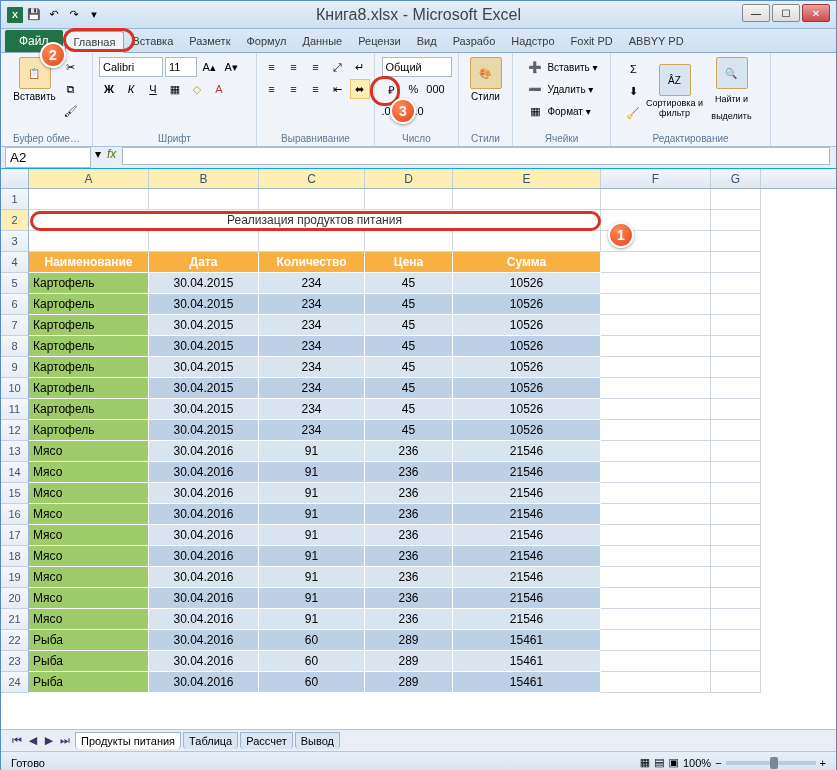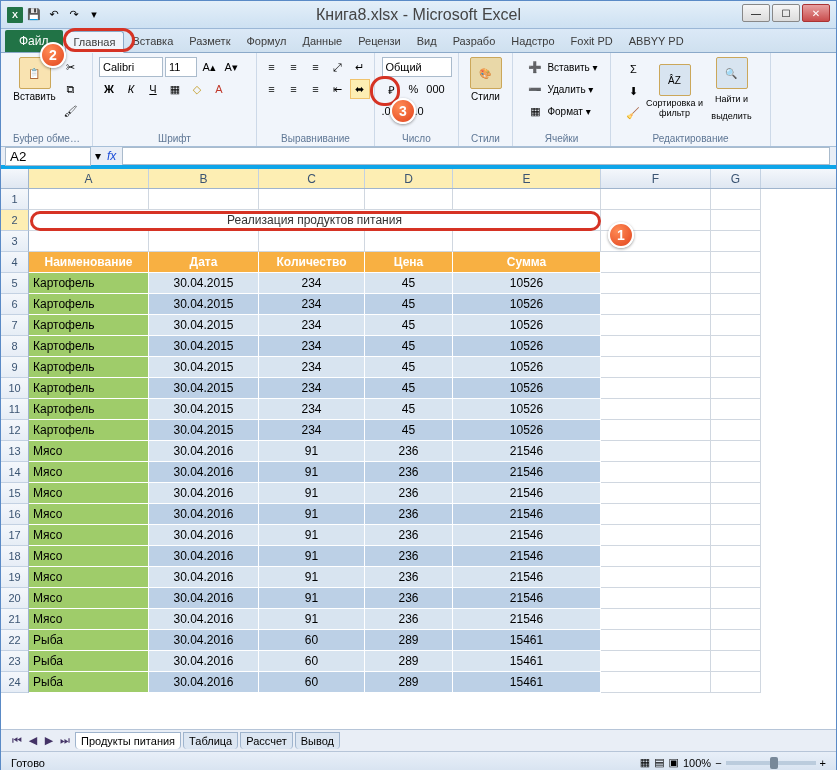--- a/index.html
+++ b/index.html
@@ -28,23 +28,23 @@
 .big-btn .ico { width: 32px; height: 32px; margin: 0 auto 2px; background: #f9e3b1; border: 1px solid #cba75a; border-radius: 2px; display: flex; align-items: center; justify-content: center; }
 .col { display: flex; flex-direction: column; gap: 2px; }
 .row { display: flex; gap: 2px; align-items: center; }
 .mini { width: 20px; height: 20px; border: 1px solid transparent; display: flex; align-items: center; justify-content: center; font-size: 11px; }
 .font-name { width: 64px; height: 20px; border: 1px solid #abc; background: #fff; font-size: 11px; padding: 1px 3px; }
 .font-size { width: 32px; height: 20px; border: 1px solid #abc; background: #fff; font-size: 11px; padding: 1px 3px; }
 
 .marker { position: absolute; width: 26px; height: 26px; border-radius: 50%; background: radial-gradient(circle at 35% 30%, #ff8b55, #e2441d); color: #fff; font-weight: bold; display: flex; align-items: center; justify-content: center; font-size: 14px; border: 2px solid #fff; box-shadow: 0 1px 3px rgba(0,0,0,.4); z-index: 50; }
 .mark-ring { border: 3px solid #d63324; border-radius: 14px; position: absolute; z-index: 40; }
 
-.namebox-row { height: 22px; display: flex; align-items: center; background: #e9eef6; border-bottom: 4px solid #0ea5e9; font-size: 12px; }
+.namebox-row { height: 22px; display: flex; background: #e9eef6; border-bottom: 1px solid #0ea5e9; font-size: 12px; }
 .name-box { width: 86px; border: 1px solid #abc; background: #fff; margin: 0 4px; padding: 1px 4px; }
-.fx { font-style: italic; color: #1d4ed8; padding: 0 6px; }
+.fx { font-style: italic; color: #4d7c0f; padding: 0 6px; }
 .formula-bar { flex: 1; border: 1px solid #abc; background: #fff; height: 18px; margin-right: 6px; }
 
 .sheet-area { position: relative; background: #fff; height: 560px; overflow: hidden; }
 .col-headers { display: flex; height: 20px; background: linear-gradient(#f4f7fb,#dfe7f2); border-bottom: 1px solid #9fb4cd; }
 .corner { width: 28px; border-right: 1px solid #9fb4cd; background: linear-gradient(#f4f7fb,#dfe7f2); }
 .colh { border-right: 1px solid #c3d1e2; text-align: center; font-size: 12px; color: #3b5472; line-height: 20px; }
 .colh.sel { background: #fdeeb3; }
 .rowh { width: 28px; border-right: 1px solid #9fb4cd; border-bottom: 1px solid #c3d1e2; background: linear-gradient(#f4f7fb,#e6edf6); text-align: center; font-size: 11px; color: #3b5472; line-height: 20px; }
 .rowh.sel { background: #fdeeb3; }
 .datarow { display: flex; height: 21px; }

